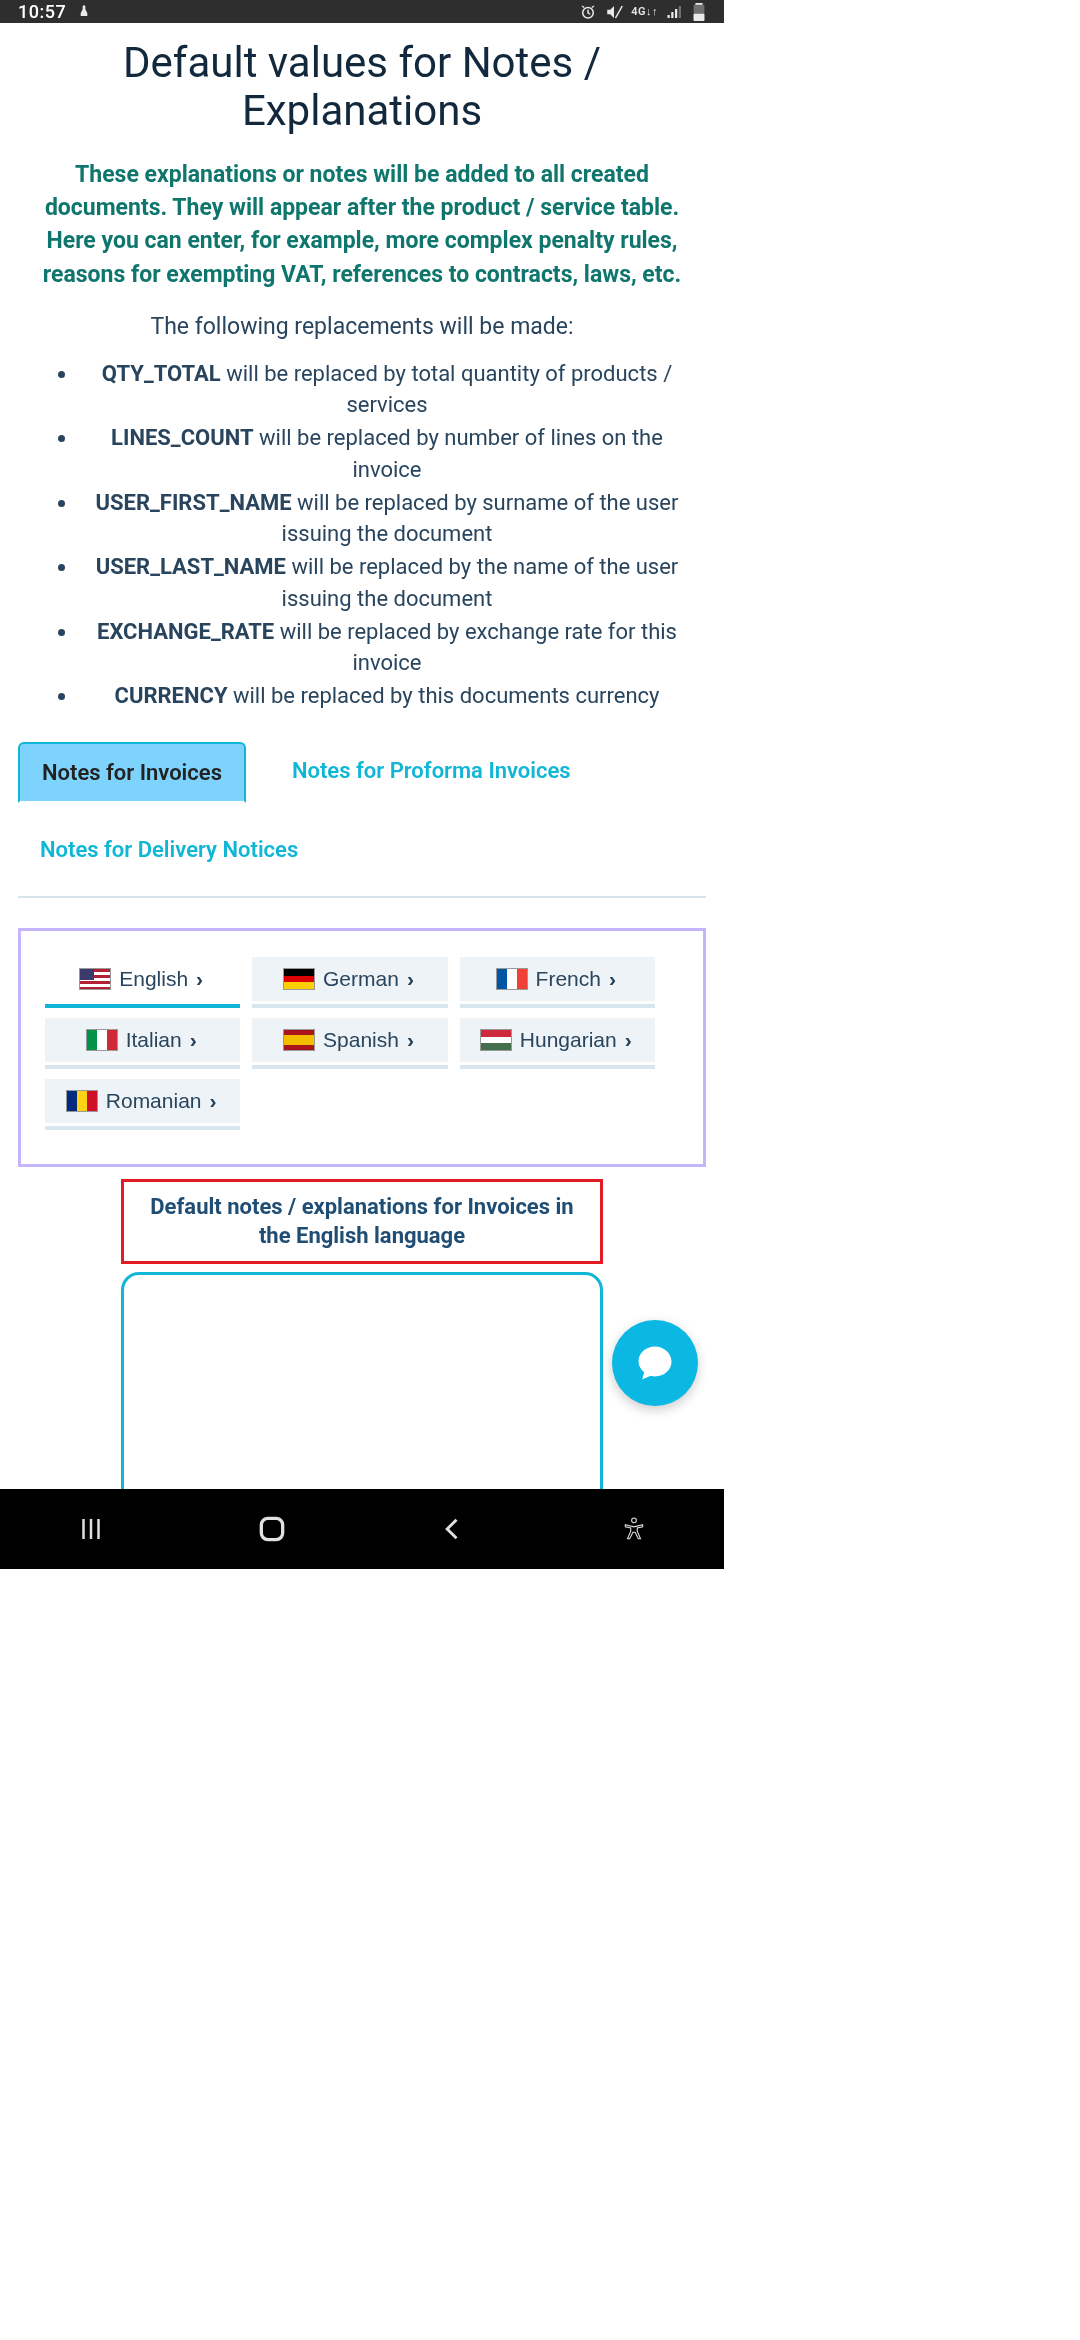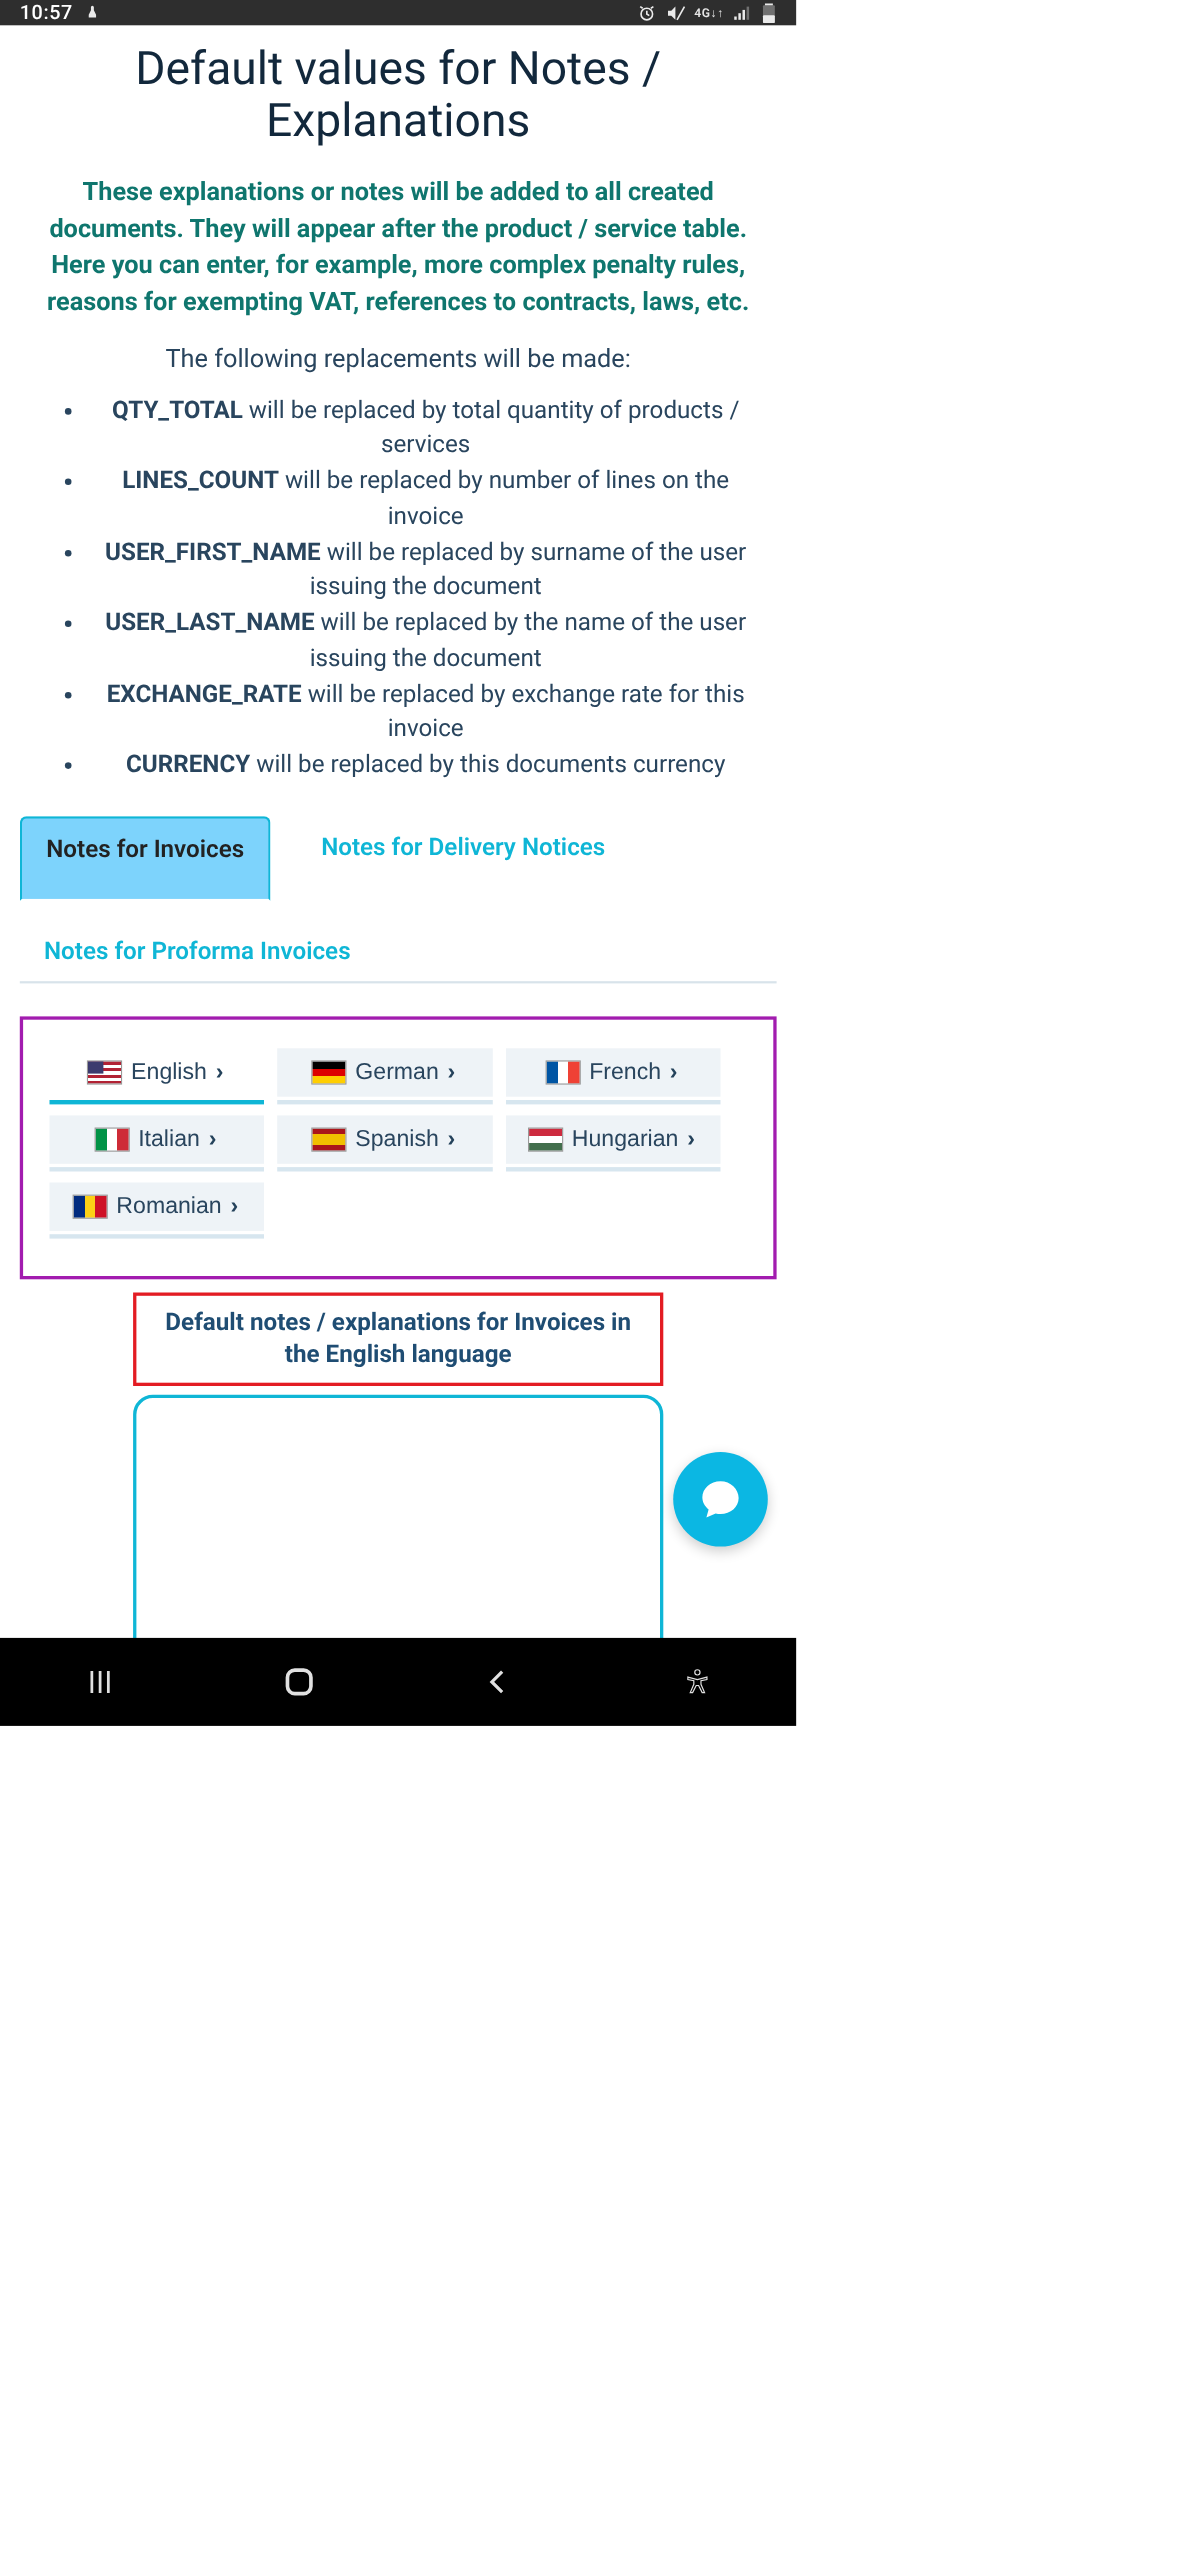--- a/index.html
+++ b/index.html
@@ -16,21 +16,21 @@
   .intro { font-size: 23px; color: #0f766e; text-align: center; line-height: 1.45; margin-bottom: 22px; font-weight: bold; }
   .repl-intro { font-size: 23px; color: #29455e; text-align: center; margin-bottom: 18px; }
   ul.replacements { list-style: disc; padding-left: 60px; padding-right: 10px; }
   ul.replacements li { font-size: 22px; color: #29455e; line-height: 1.42; margin-bottom: 2px; text-align: center; }
   ul.replacements li .key { font-weight: 700; }
   
   .tabs-wrap { margin-top: 30px; border-bottom: 2px solid #d8e3ea; display: flex; flex-wrap: wrap; gap: 20px 24px; }
   .tab { display: inline-block; padding: 16px 22px 16px 22px; font-size: 22px; font-weight: 600; color: #0fb6d6; cursor: pointer; position: relative; margin-bottom: -2px; }
   .tab.active { color: #222; background: #7dd3fc; border: 2px solid #0fb6d6; border-bottom: 2px solid #fff; border-radius: 6px 6px 0 0; }
   
-  .lang-box { border: 3px solid #a21caf; margin-top: 30px; padding: 26px 36px 34px 24px; }
+  .lang-box { border: 3px solid #c4b5fd; margin-top: 30px; padding: 26px 36px 34px 24px; }
   .lang-grid { display: flex; flex-wrap: wrap; gap: 10px 12px; }
   .lang-col { flex: 0 0 calc(33.33% - 12px); }
   .lang-btn { display: flex; align-items: center; gap: 8px; background: #eef3f7; padding: 10px 15px 10px 12px; font-size: 21px; color: #29455e; cursor: pointer; width: 100%; border: none; justify-content: center; }
   .lang-btn.active { background: #fff; }
   .underline-bar { height: 4px; background: #d7e6ef; width: 100%; margin-top: 3px; }
   .lang-col.active .underline-bar { background: #0fb6d6; }
   .flag { width: 32px; height: 22px; display: inline-block; border: 1px solid #999; flex-shrink: 0; }
   .chev { font-weight: 700; color: #24425b; }
   
   .section-head { border: 3px solid #e31c23; margin: 12px auto 0 auto; width: 70%; padding: 10px 10px; text-align: center; font-size: 22px; font-weight: 700; color: #1f4d73; line-height: 1.35; }
@@ -105,22 +105,22 @@
     <li><span class="key">QTY_TOTAL</span><span> will be replaced by total quantity of products / services</span></li>
     <li><span class="key">LINES_COUNT</span><span> will be replaced by number of lines on the invoice</span></li>
     <li><span class="key">USER_FIRST_NAME</span><span> will be replaced by surname of the user issuing the document</span></li>
     <li><span class="key">USER_LAST_NAME</span><span> will be replaced by the name of the user issuing the document</span></li>
     <li><span class="key">EXCHANGE_RATE</span><span> will be replaced by exchange rate for this invoice</span></li>
     <li><span class="key">CURRENCY</span><span> will be replaced by this documents currency</span></li>
   </ul>
 
   <div class="tabs-wrap">
     <div class="tab active">Notes for Invoices</div>
+    <div class="tab">Notes for Proforma Invoices</div>
     <div class="tab" style="margin-bottom:18px">Notes for Delivery Notices</div>
-    <div class="tab">Notes for Proforma Invoices</div>
   </div>
 
   <div class="lang-box">
     <div class="lang-grid">
       <div class="lang-col active">
         <button class="lang-btn active">
           <span class="flag flag-us"></span>
           <span>English</span>
           <span class="chev">›</span>
         </button>

